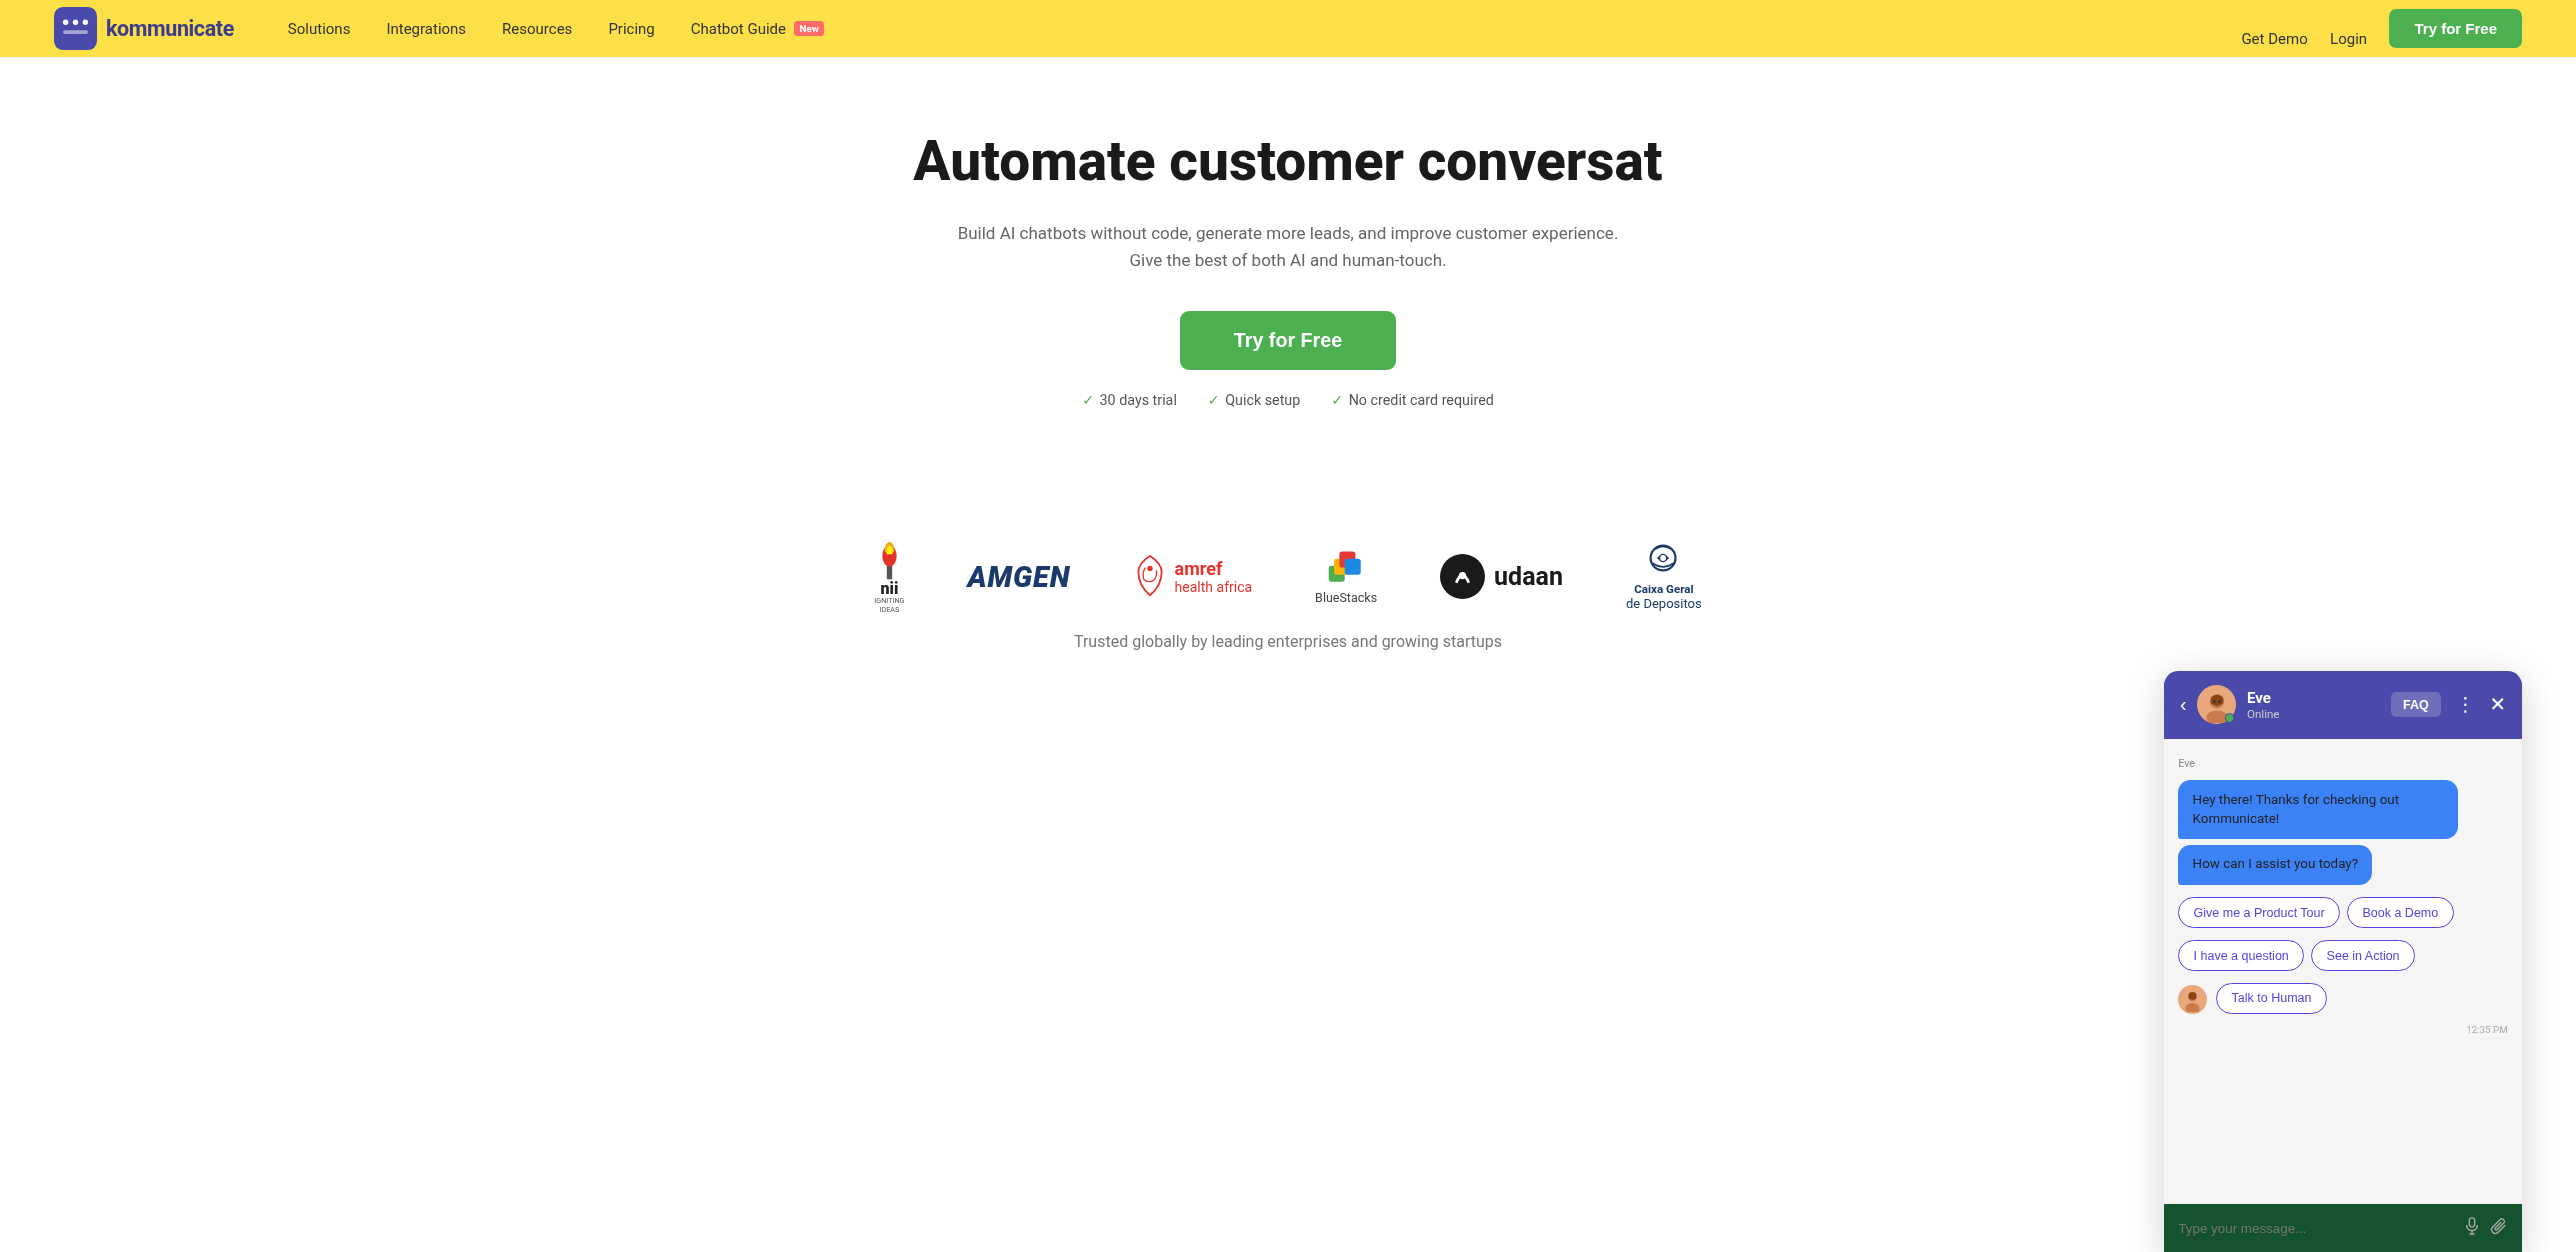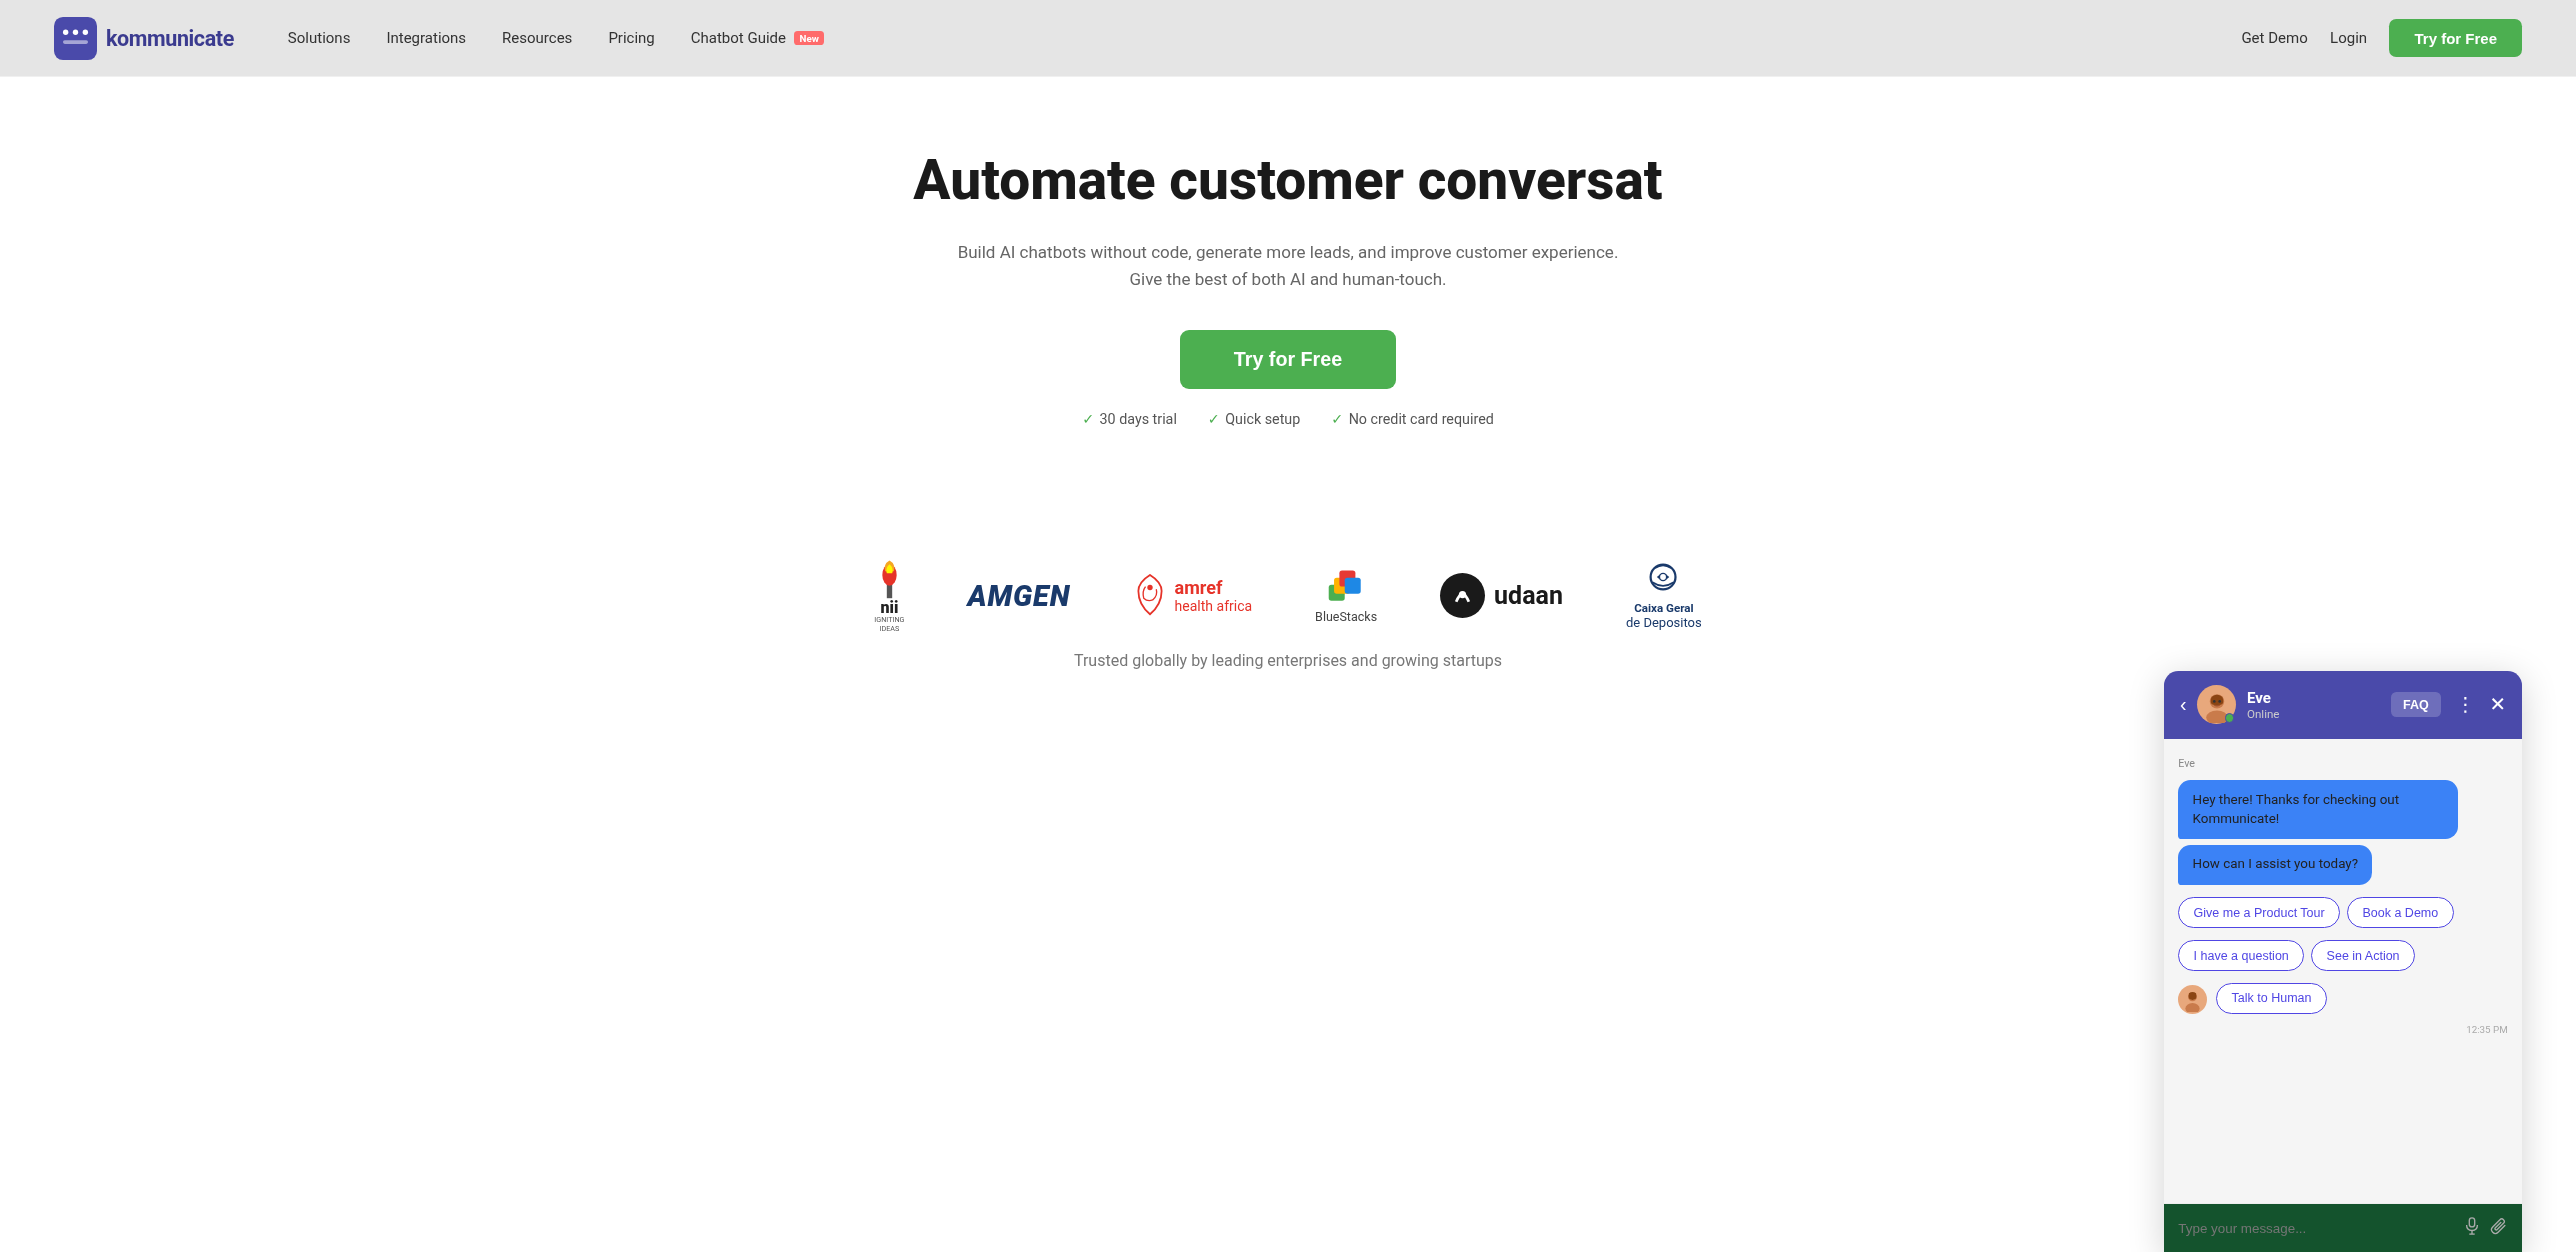--- a/index.html
+++ b/index.html
@@ -3,23 +3,23 @@
   <meta charset="utf-8">
   <style>
     * { margin: 0; padding: 0; box-sizing: border-box; }
     body { font-family: -apple-system, BlinkMacSystemFont, 'Segoe UI', Roboto, sans-serif; background: #fff; overflow-x: hidden; }
 
     
     .navbar {
       display: flex;
       align-items: center;
       padding: 0 54px;
-      height: 77px;
+      height: 58px;
       border-bottom: 0.9px solid #f0f0f0;
-      background: #e5e5e5;
+      background: #fde047;
       position: relative;
       z-index: 100;
     }
     .logo-area {
       display: flex;
       align-items: center;
       gap: 9px;
       margin-right: 54px;
       cursor: pointer;
     }
@@ -52,21 +52,21 @@
       background: #ff6b6b;
       color: #fff;
       font-size: 9.8px;
       font-weight: 700;
       padding: 1.8px 5.4px;
       border-radius: 3.6px;
       margin-left: 3.6px;
     }
     .nav-actions {
       display: flex;
-      align-items: center;
+      align-items: flex-end;
       gap: 22.4px;
     }
     .get-demo-link {
       font-size: 15px;
       color: #333;
       cursor: pointer;
     }
     .login-link {
       font-size: 15px;
       color: #333;

